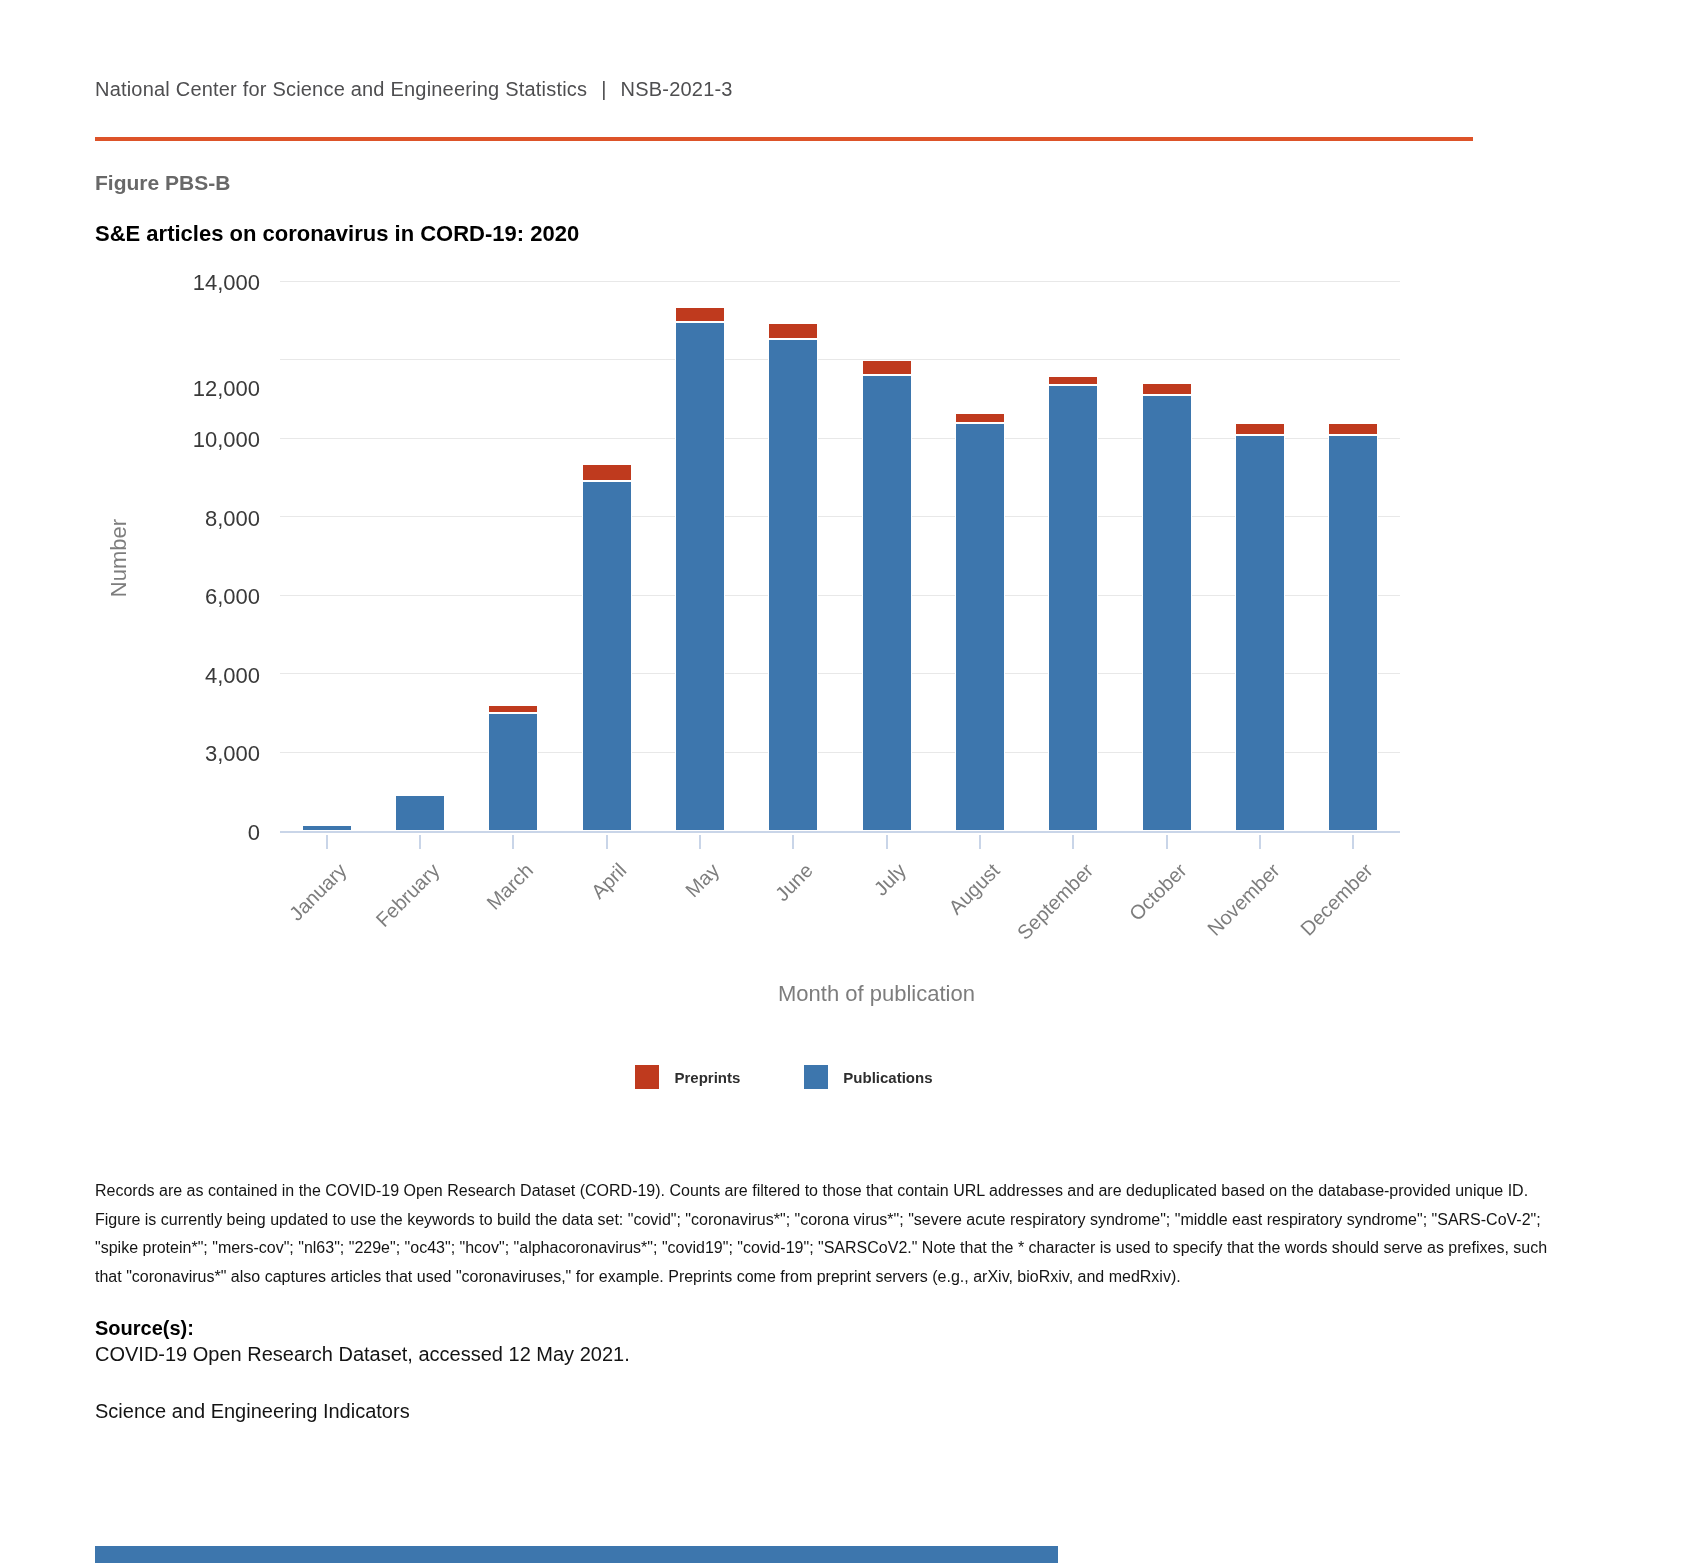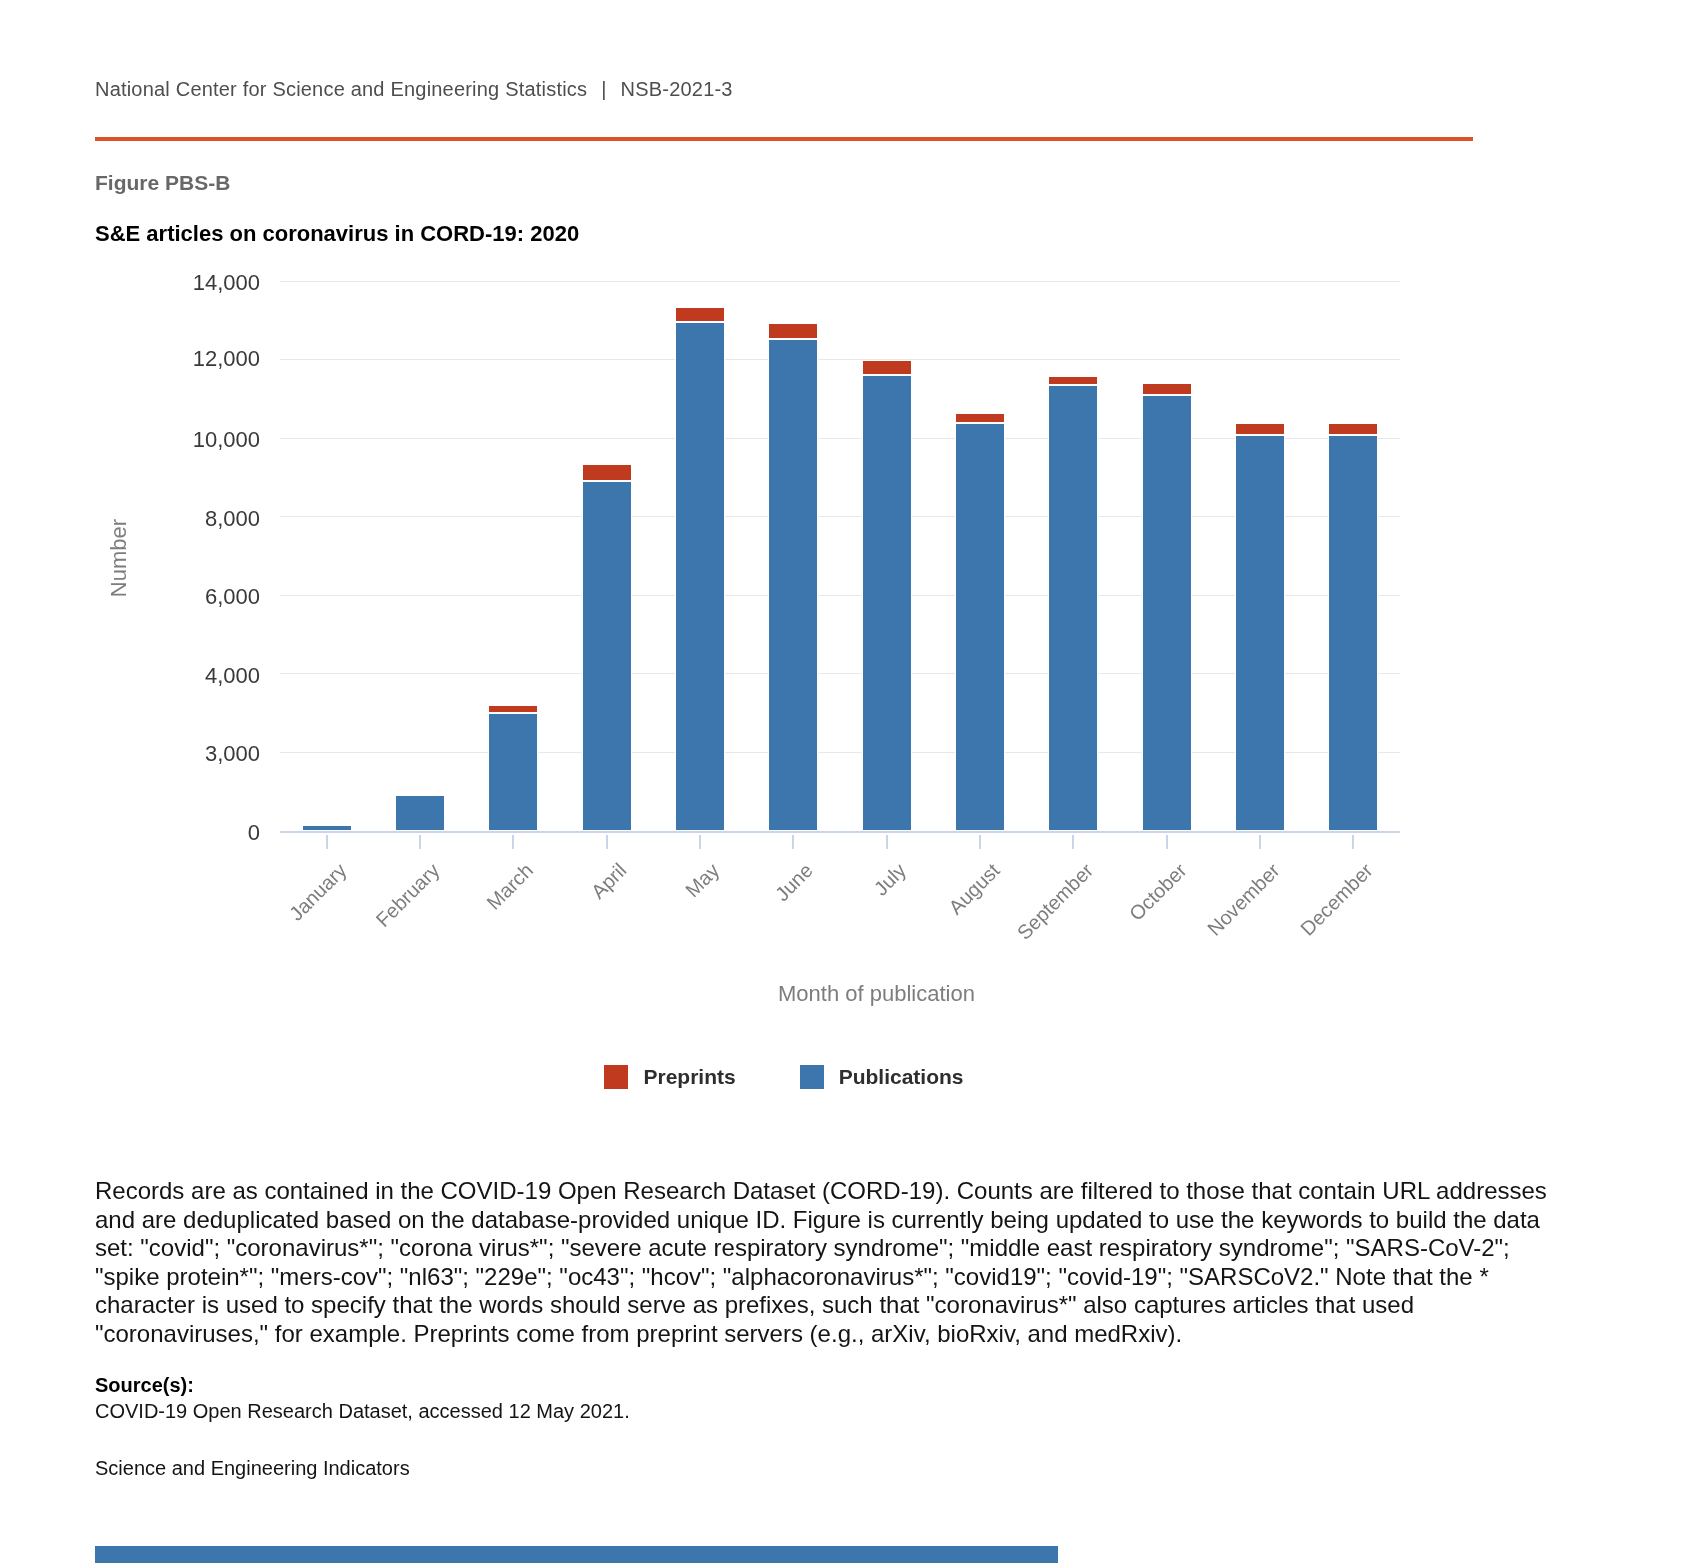--- a/index.html
+++ b/index.html
@@ -41,26 +41,26 @@
   .tick { position:absolute; top:552px; width:2px; height:14px; background:#c9d5e8; }
   .xlab {
     position:absolute; top:576px; font-size:20px; color:#7d7d7d; white-space:nowrap;
     transform:rotate(-45deg); transform-origin:100% 0;
   }
   .x-axis-title { margin-top:148px; padding-left:185px; text-align:center; font-size:22px; color:#7d7d7d; }
 
   .legend { margin-top:58px; display:flex; justify-content:center; gap:64px; }
   .legend-item { display:flex; align-items:center; gap:15px; cursor:pointer; }
   .legend-swatch { width:24px; height:24px; }
-  .legend-label { font-size:21px; font-weight:bold; color:#2e2e2e; }
+  .legend-label { font-size:15px; font-weight:bold; color:#2e2e2e; }
 
   
   .notes { margin-top:88px; max-width:1470px; }
   .notes-heading, .sources-heading { font-size:20px; font-weight:bold; color:#000; }
-  .notes-body { margin-top:15px; font-size:24px; line-height:28.5px; color:#141414; }
+  .notes-body { margin-top:15px; font-size:16px; line-height:28.5px; color:#141414; }
   .sources { margin-top:26px; }
   .sources-body { margin-top:3px; font-size:20px; color:#141414; }
   .indicators { margin-top:34px; font-size:20px; color:#141414; }
 
   .footer-bar { position:absolute; left:95px; bottom:0; width:963px; height:17px; background:#3d76ad; }
 </style>
 </head>
 <body>
 
 <div class="content">
@@ -79,21 +79,21 @@
       <div class="y-title-col">
         <div class="y-axis-title">Number</div>
       </div>
       <div class="y-labels">
           <div class="ylab" style="bottom: -13px;">0</div>
           <div class="ylab" style="bottom: 65.5714px;">3,000</div>
           <div class="ylab" style="bottom: 144.143px; margin-left: 48px;">4,000</div>
           <div class="ylab" style="bottom: 222.714px;">6,000</div>
           <div class="ylab" style="bottom: 301.286px;">8,000</div>
           <div class="ylab" style="bottom: 379.857px;">10,000</div>
-          <div class="ylab" style="bottom: 461px;">12,000</div>
+          <div class="ylab" style="bottom: 431px;">12,000</div>
           <div class="ylab" style="bottom: 537px;">14,000</div>
         </div>
       <div class="plot">
           <div class="gridline" style="bottom: 78.0714px;"></div>
           <div class="gridline" style="bottom: 156.643px;"></div>
           <div class="gridline" style="bottom: 235.214px;"></div>
           <div class="gridline" style="bottom: 313.786px;"></div>
           <div class="gridline" style="bottom: 392.357px;"></div>
           <div class="gridline" style="bottom: 470.929px;"></div>
           <div class="gridline" style="bottom: 549.5px;"></div>

